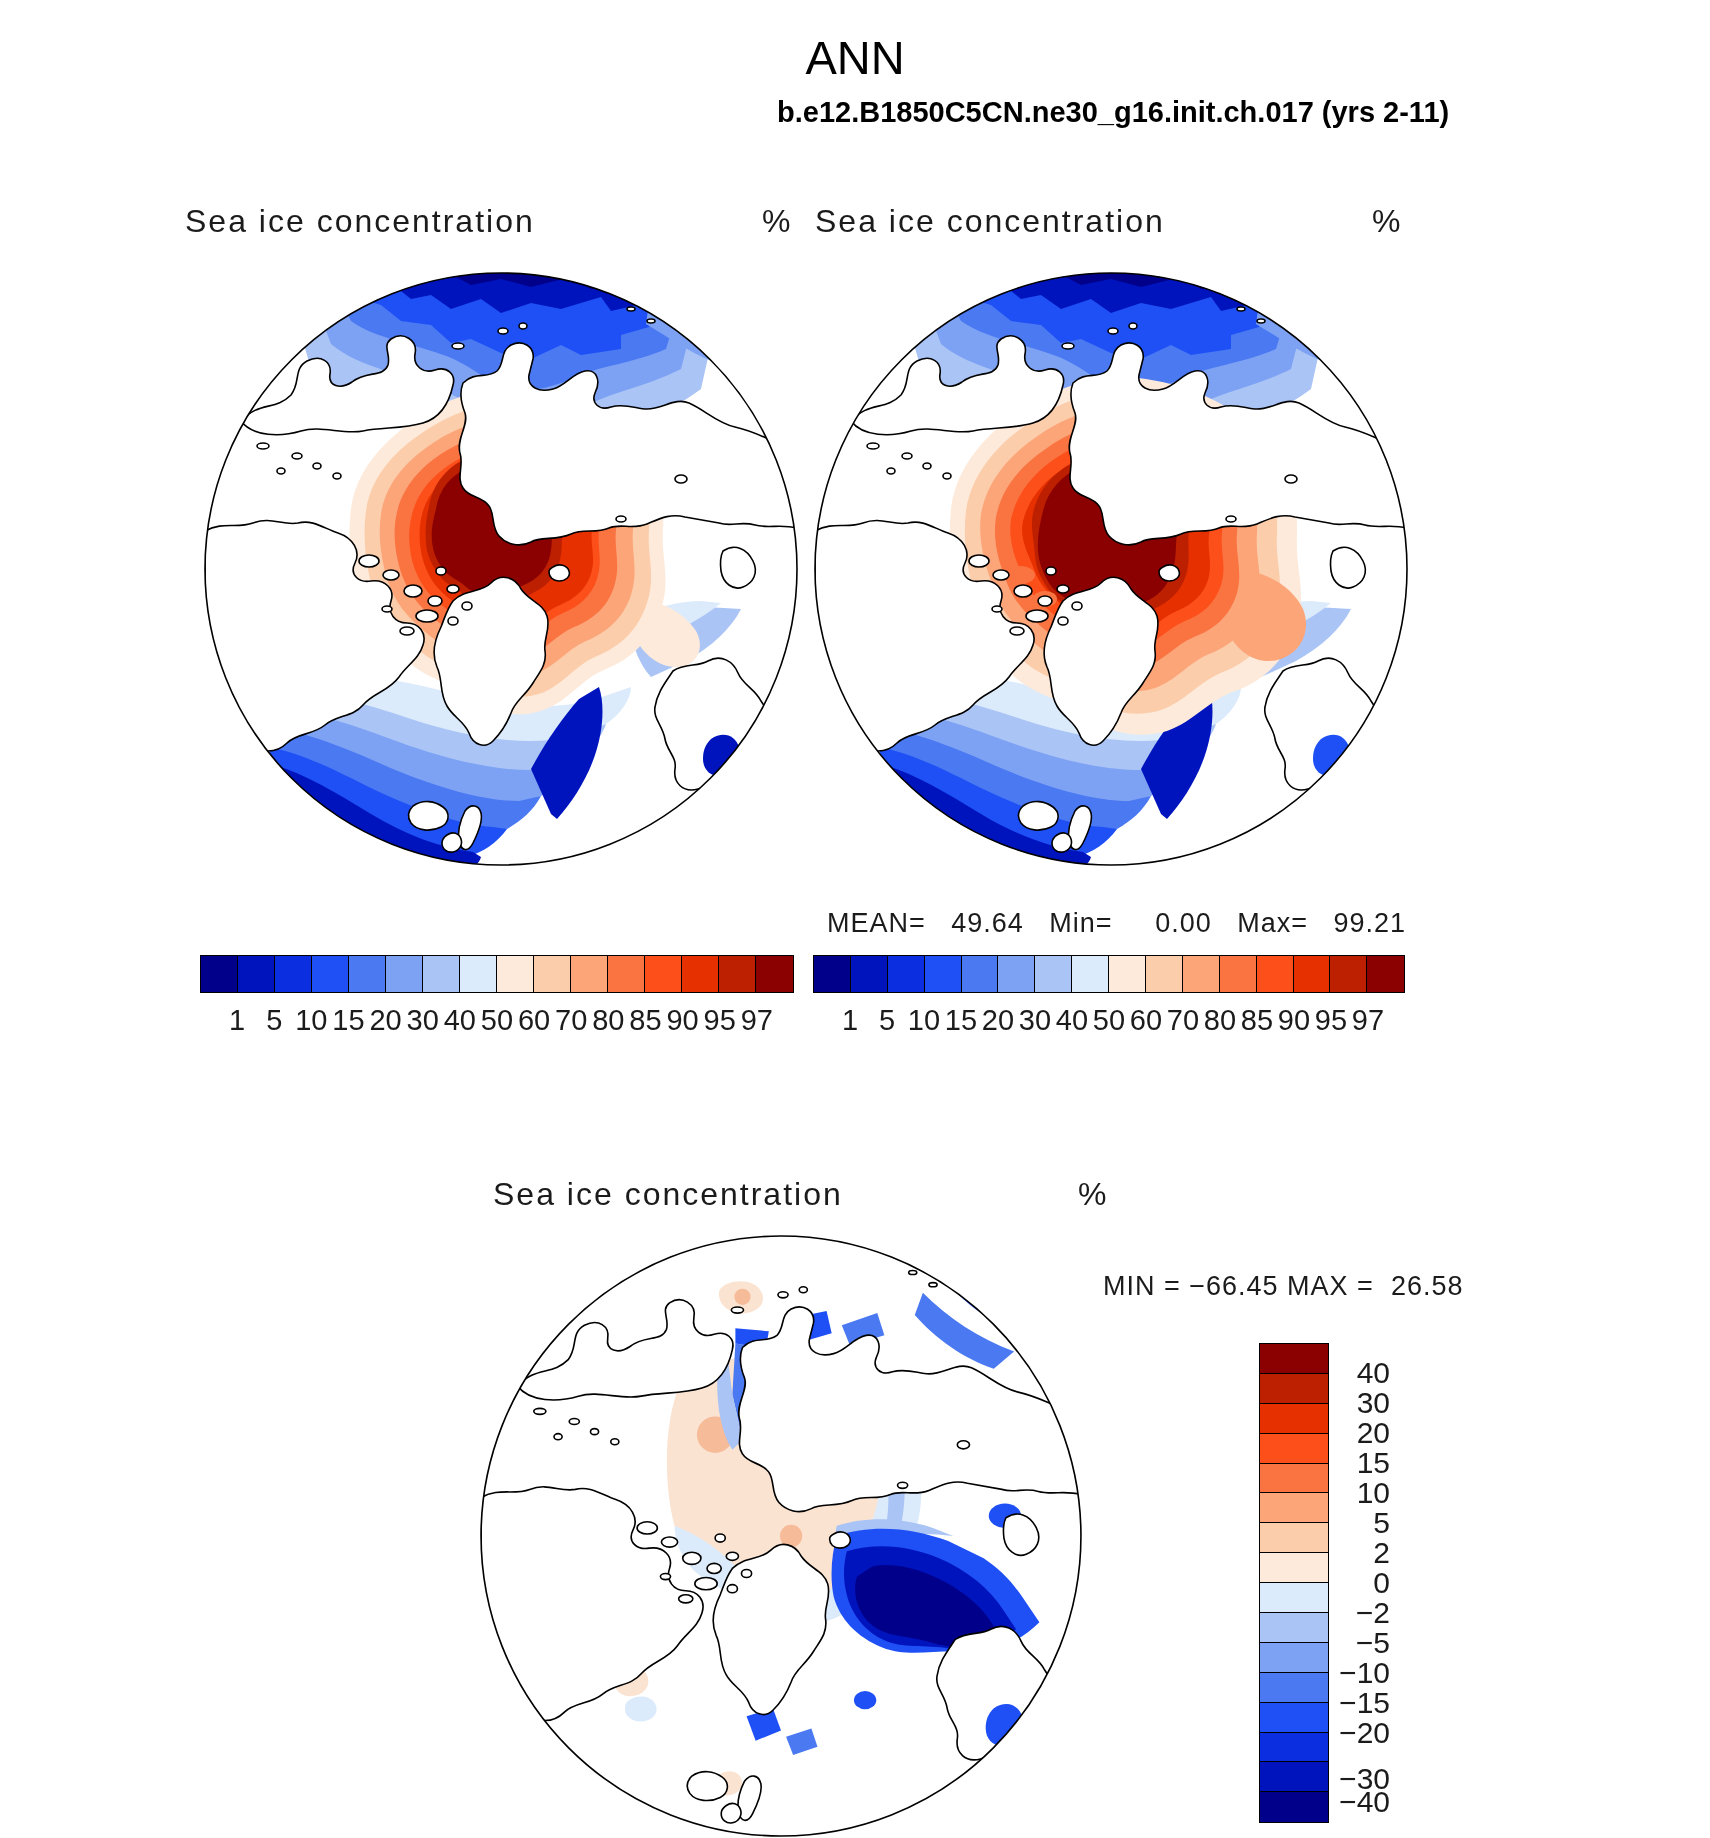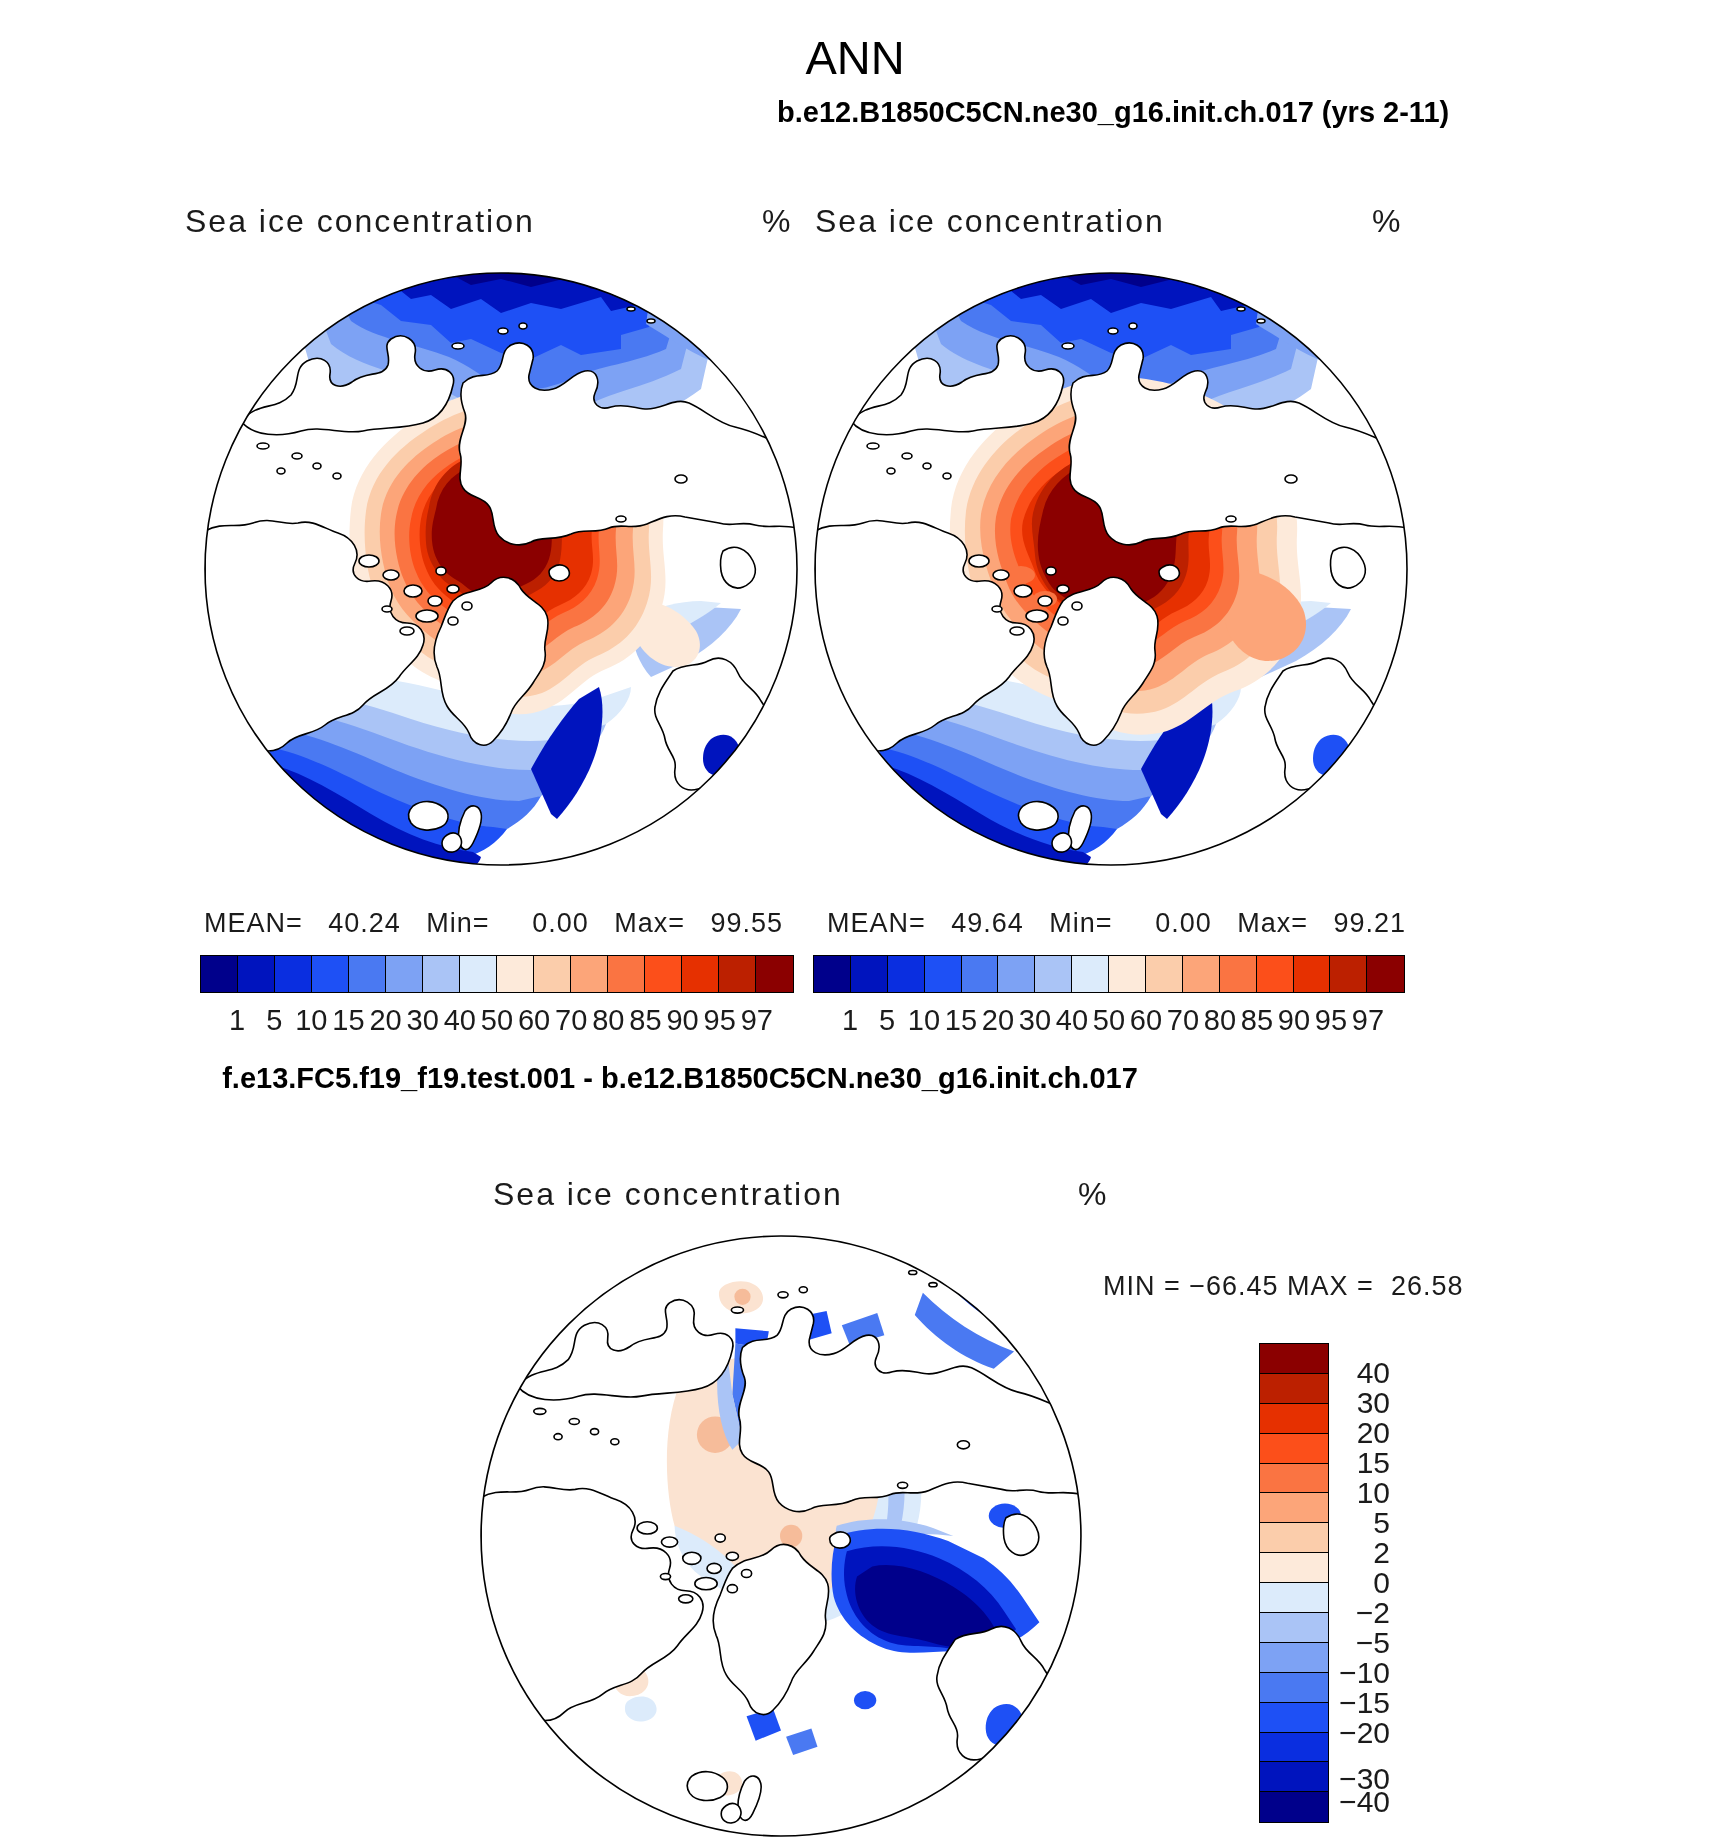--- a/index.html
+++ b/index.html
@@ -147,21 +147,20 @@
         <path fill="#aac4f6" d="M118,392 C128,388 138,392 141,400 C144,408 139,416 129,418 C120,420 112,414 111,406 C110,399 112,395 118,392 Z"></path>
         <path fill="#fa7442" d="M196,306 a14,9 0 1 0 28,0 a14,9 0 1 0 -28,0 Z"></path>
         <path fill="#fa7442" d="M222,330 a12,8 0 1 0 24,0 a12,8 0 1 0 -24,0 Z"></path>
       </g>
       <use href="#land" xlink:href="#land"></use>
       <path fill="#1e50f5" stroke="none" d="M510,470 C522,462 534,466 538,478 C542,490 536,502 524,506 C512,510 502,502 502,490 C502,482 504,476 510,470 Z"></path>
     </g>
     <circle cx="300" cy="300" r="296" fill="none" stroke="#000" stroke-width="1.6"></circle>
   </svg>
 
-  <div class="abs stats" style="left:204px;top:908px;">MEAN=   40.24   Min=     0.00   Max=   99.55</div>
   <div class="abs stats" style="left:827px;top:908px;">MEAN=   49.64   Min=     0.00   Max=   99.21</div>
 
   <div class="abs cbar" style="left:200px;top:955px;width:594px;height:38px;">
       <div class="seg" style="background: rgb(0, 0, 139);"></div>
       <div class="seg" style="background: rgb(0, 20, 190);"></div>
       <div class="seg" style="background: rgb(10, 46, 224);"></div>
       <div class="seg" style="background: rgb(30, 80, 245);"></div>
       <div class="seg" style="background: rgb(74, 121, 242);"></div>
       <div class="seg" style="background: rgb(125, 162, 244);"></div>
       <div class="seg" style="background: rgb(170, 196, 246);"></div>
@@ -222,21 +221,20 @@
       <span style="left: 50%;">50</span>
       <span style="left: 56.25%;">60</span>
       <span style="left: 62.5%;">70</span>
       <span style="left: 68.75%;">80</span>
       <span style="left: 75%;">85</span>
       <span style="left: 81.25%;">90</span>
       <span style="left: 87.5%;">95</span>
       <span style="left: 93.75%;">97</span>
     </div>
 
-  <div class="abs h-sub" style="left:680px;top:1062px;transform:translateX(-50%);">f.e13.FC5.f19_f19.test.001 - b.e12.B1850C5CN.ne30_g16.init.ch.017</div>
 
   <div class="abs maplabel" style="left:493px;top:1176px;">Sea ice concentration</div>
   <div class="abs maplabel" style="left:1078px;top:1176px;">%</div>
 
   <div class="abs stats" style="left:1103px;top:1271px;">MIN = −66.45 MAX =  26.58</div>
 
   <svg class="abs" style="left:477px;top:1232px;" width="608" height="608" viewBox="0 0 600 600">
     <g clip-path="url(#mclip)">
       <g stroke="none">
         <path fill="#fbe3d1" d="M200,150 C240,120 300,110 350,130 C395,148 420,185 425,230 C430,270 415,305 390,330 C360,360 310,372 270,360 C235,350 205,325 195,290 C186,258 182,195 200,150 Z"></path>

